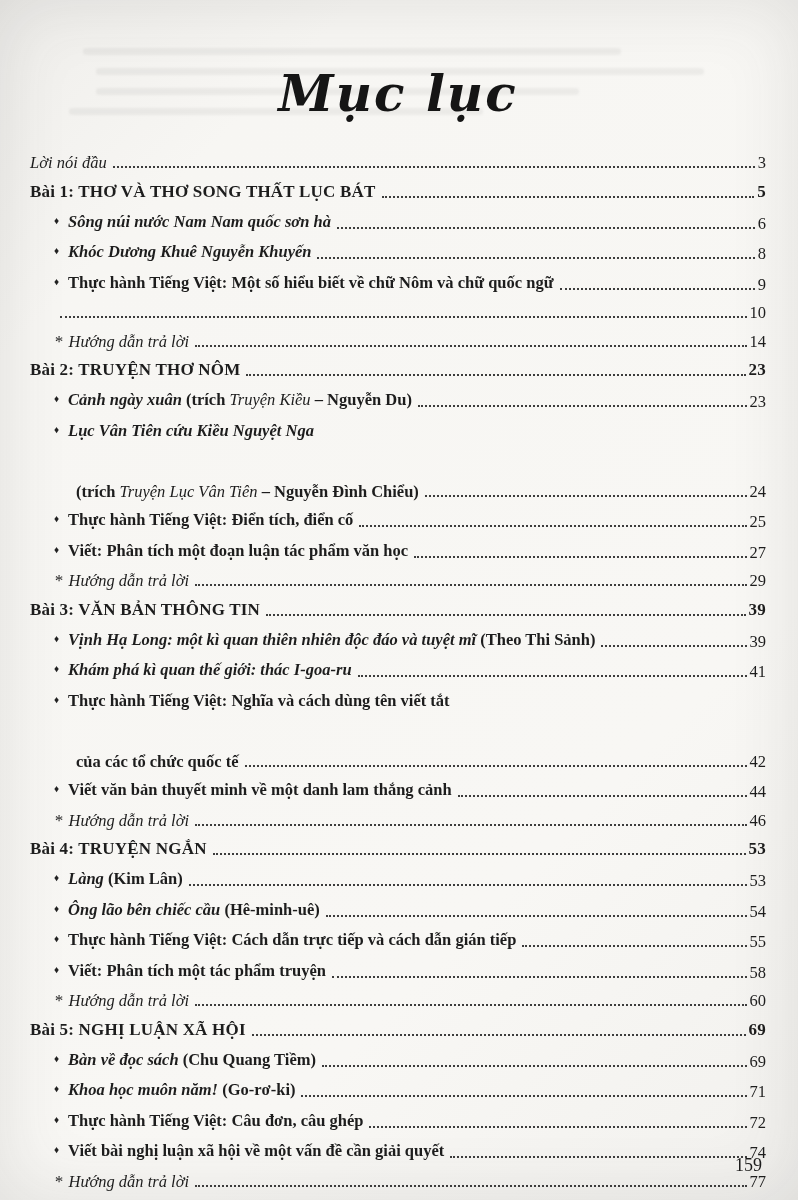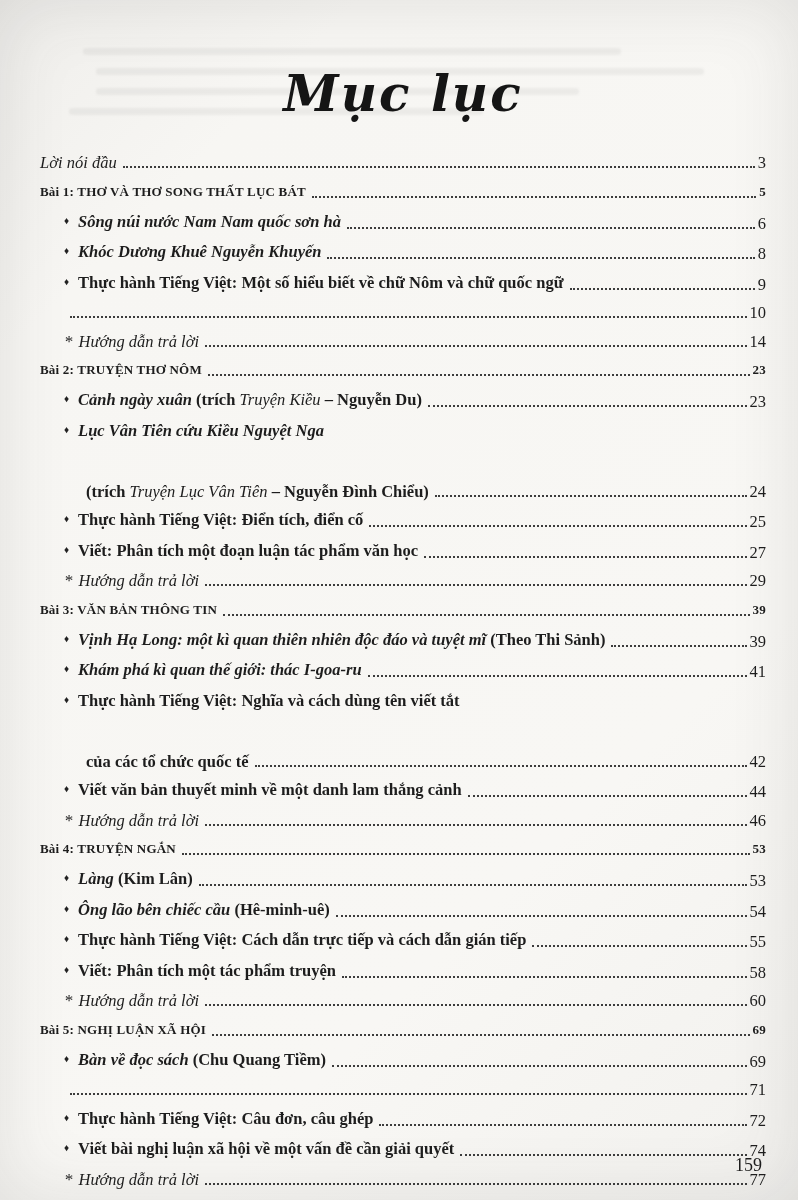--- a/index.html
+++ b/index.html
@@ -8,21 +8,21 @@
     background: #cfcecb;
     font-family: "Liberation Serif", serif;
   }
   .page {
     position: relative;
     width: 798px; height: 1200px;
     box-sizing: border-box;
     background: linear-gradient(135deg, #efeeeb 0%, #f7f6f3 18%, #f8f7f4 70%, #f2f1ee 100%);
     box-shadow: inset 0 0 70px rgba(60,60,55,0.12);
     color: #1d1d1d;
-    padding: 64px 32px 0 40px;
+    padding: 64px 32px 0 30px;
     overflow: hidden;
   }
   
   .ghosting {
     position: absolute; left: 55px; top: 48px; width: 690px; height: 120px;
     opacity: 0.10; filter: blur(1.2px); pointer-events: none;
   }
   .ghosting .g { background: #8a8a88; height: 7px; margin-bottom: 13px; border-radius: 3px; }
   .ghosting .g:nth-child(1){ width: 78%; margin-left: 4%; }
   .ghosting .g:nth-child(2){ width: 88%; margin-left: 6%; }
@@ -44,21 +44,21 @@
   .toc { position: relative; }
   .row {
     display: flex;
     align-items: flex-end;
     font-size: 16.5px;
     line-height: 19px;
     margin-bottom: 9.5px;
     color: #1d1d1d;
   }
   .row .label { white-space: nowrap; }
-  .row.chapter { font-size: 13px; line-height: 20px; margin-top: 7px; margin-bottom: 10px; }
+  .row.chapter { font-size: 17px; line-height: 20px; margin-top: 7px; margin-bottom: 10px; }
   .row.chapter .label, .row.chapter .pg { font-weight: bold; letter-spacing: 0.2px; }
   .row.item, .row.answer { padding-left: 24px; }
   .row.continuation { padding-left: 46px; margin-top: 40px; }
 
   .seg.regular { font-style: normal; font-weight: bold; }
   .seg.italic { font-style: italic; font-weight: normal; }
   .seg.bold { font-style: normal; font-weight: bold; }
   .seg.bold-italic { font-style: italic; font-weight: bold; }
 
   .bullet { display: inline-block; }
@@ -228,20 +228,21 @@
         <span class="label"><span class="seg bold">Bài 5: NGHỊ LUẬN XÃ HỘI</span></span>
         <span class="leader"></span>
         <span class="pg">69</span>
       </div>
       <div class="row item">
         <span class="label"><span class="bullet diamond">♦</span><span class="seg bold-italic">Bàn về đọc sách </span><span class="seg regular">(Chu Quang Tiềm)</span></span>
         <span class="leader"></span>
         <span class="pg">69</span>
       </div>
       <div class="row item">
+        <span class="label"><span class="bullet diamond">♦</span><span class="seg bold-italic">Khoa học muôn năm! </span><span class="seg regular">(Go-rơ-ki)</span></span>
         <span class="leader"></span>
         <span class="pg">71</span>
       </div>
       <div class="row item">
         <span class="label"><span class="bullet diamond">♦</span><span class="seg regular">Thực hành Tiếng Việt: Câu đơn, câu ghép</span></span>
         <span class="leader"></span>
         <span class="pg">72</span>
       </div>
       <div class="row item">
         <span class="label"><span class="bullet diamond">♦</span><span class="seg regular">Viết bài nghị luận xã hội về một vấn đề cần giải quyết</span></span>

